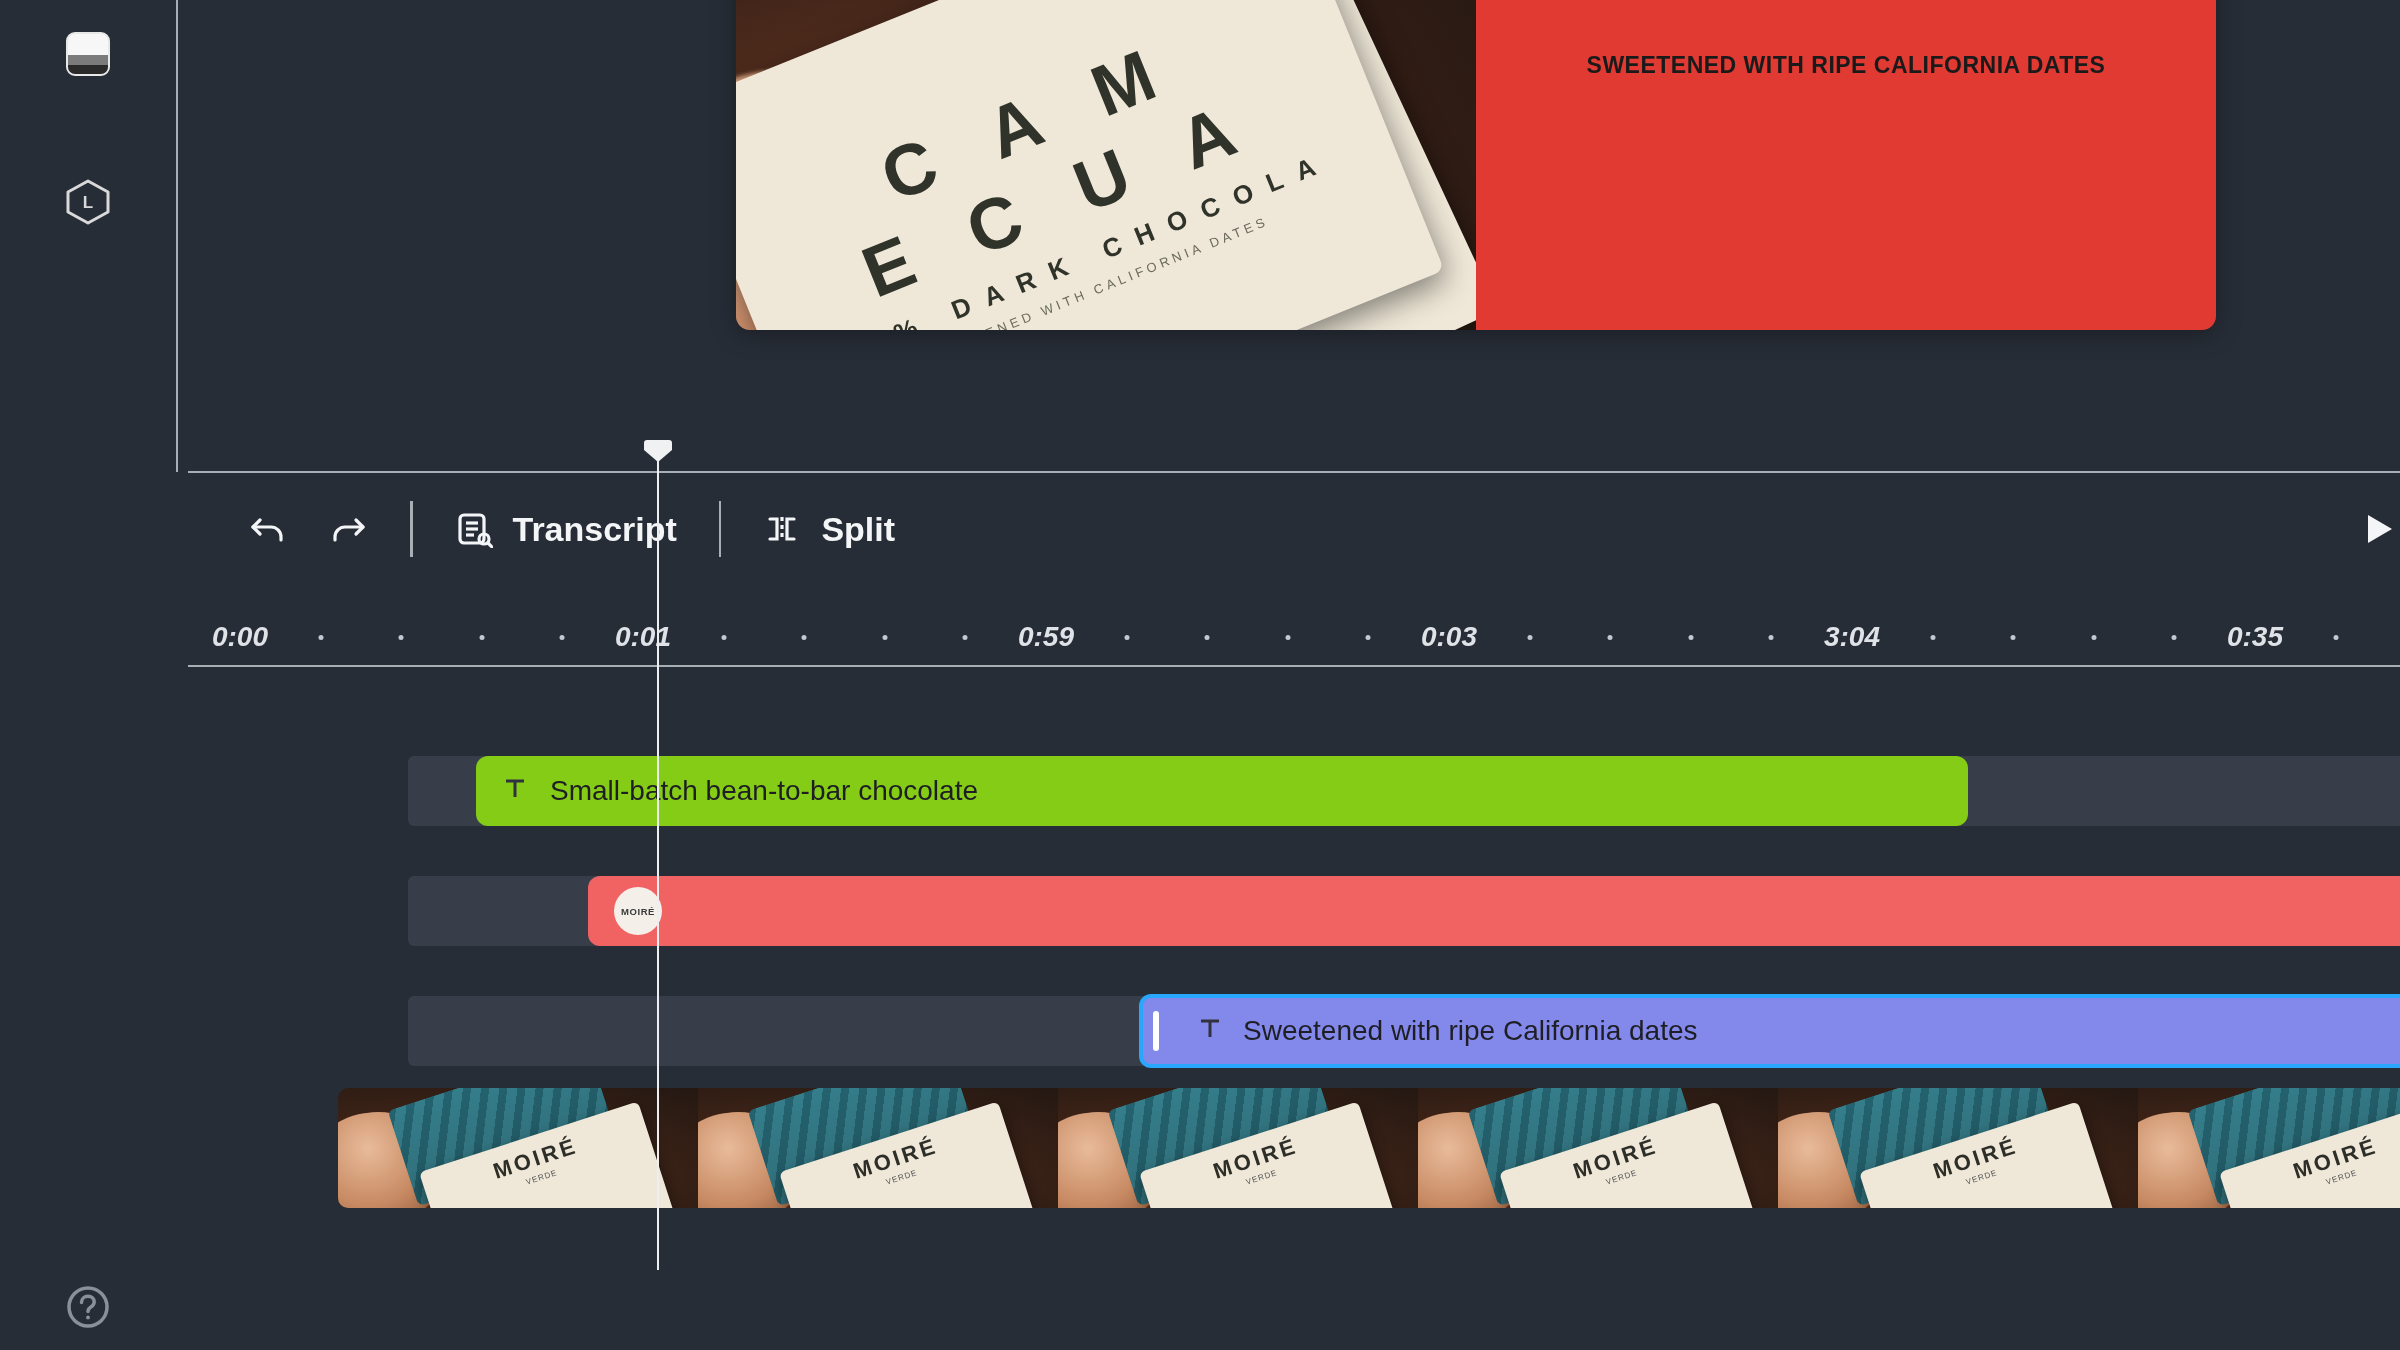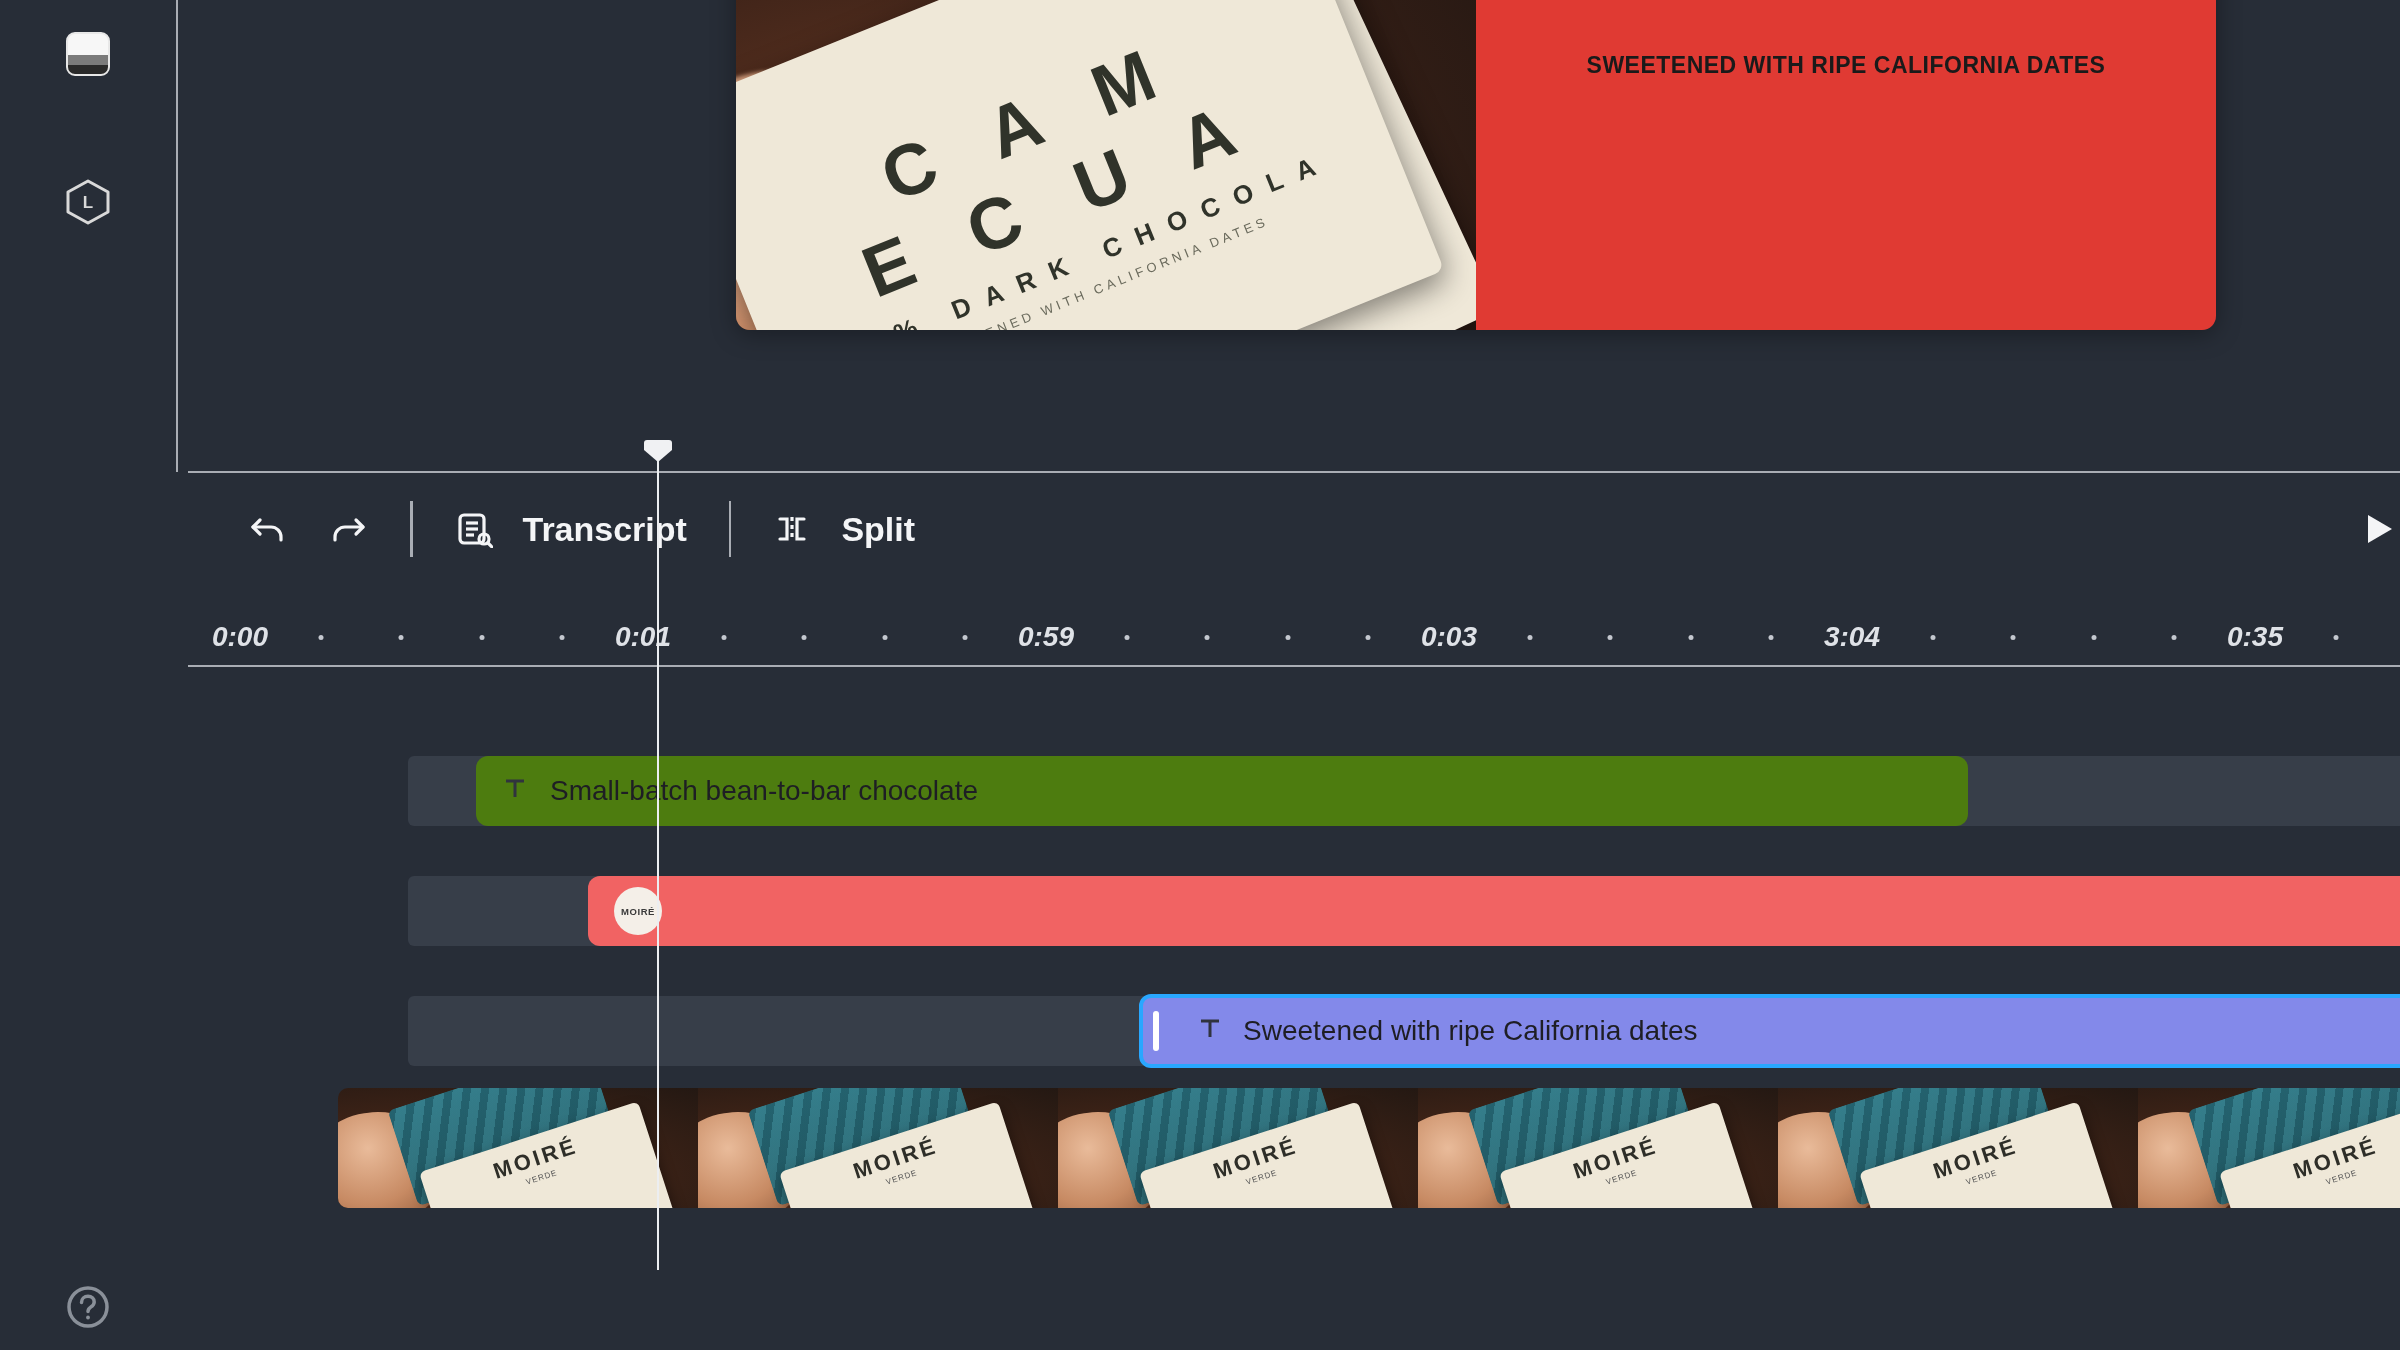--- a/index.html
+++ b/index.html
@@ -135,21 +135,21 @@
     height: 2px; background: #a9adb4;
   }
   .toolbar {
     position: absolute;
     left: 10px; top: 473px; right: 0;
     height: 112px;
     display: flex; align-items: center;
     padding-left: 56px;
   }
   .tbtn {
-    display: flex; gap: 30px;
+    display: flex; gap: 20px;
     padding: 10px 4px;
     cursor: pointer;
     color: #f4f5f7;
     font-size: 34px; font-weight: 700;
   }
   .tbtn svg { stroke: #f4f5f7; fill: none; stroke-width: 3.2; }
   .icon34 { width: 38px; height: 38px; }
   .sep {
     width: 2.5px; height: 56px; background: #a9adb4;
     margin: 0 38px;
@@ -209,21 +209,21 @@
     position: absolute;
     top: 0; height: 70px;
     border-radius: 12px;
     display: flex; align-items: center;
     padding: 0 26px;
     gap: 22px;
     font-size: 28px;
     color: #1e1e24;
     overflow: hidden;
   }
-  .clip-text { background: #4d7c0f; left: 228px; width: 1492px; }
+  .clip-text { background: #84cc16; left: 228px; width: 1492px; }
   .clip-text .ticon svg { width: 26px; height: 26px; stroke: #30333e; stroke-width: 3; fill: none; }
   .clip-video {
     background: #f16363;
     left: 340px; right: 0; border-radius: 12px 0 0 12px;
   }
   .clip-video .badge {
     width: 48px; height: 48px; border-radius: 50%;
     background: #f4efe8;
     display: flex; align-items: center; justify-content: center;
     font-size: 9.5px; font-weight: 800; color: #3a3a3a; letter-spacing: 0.6px;

